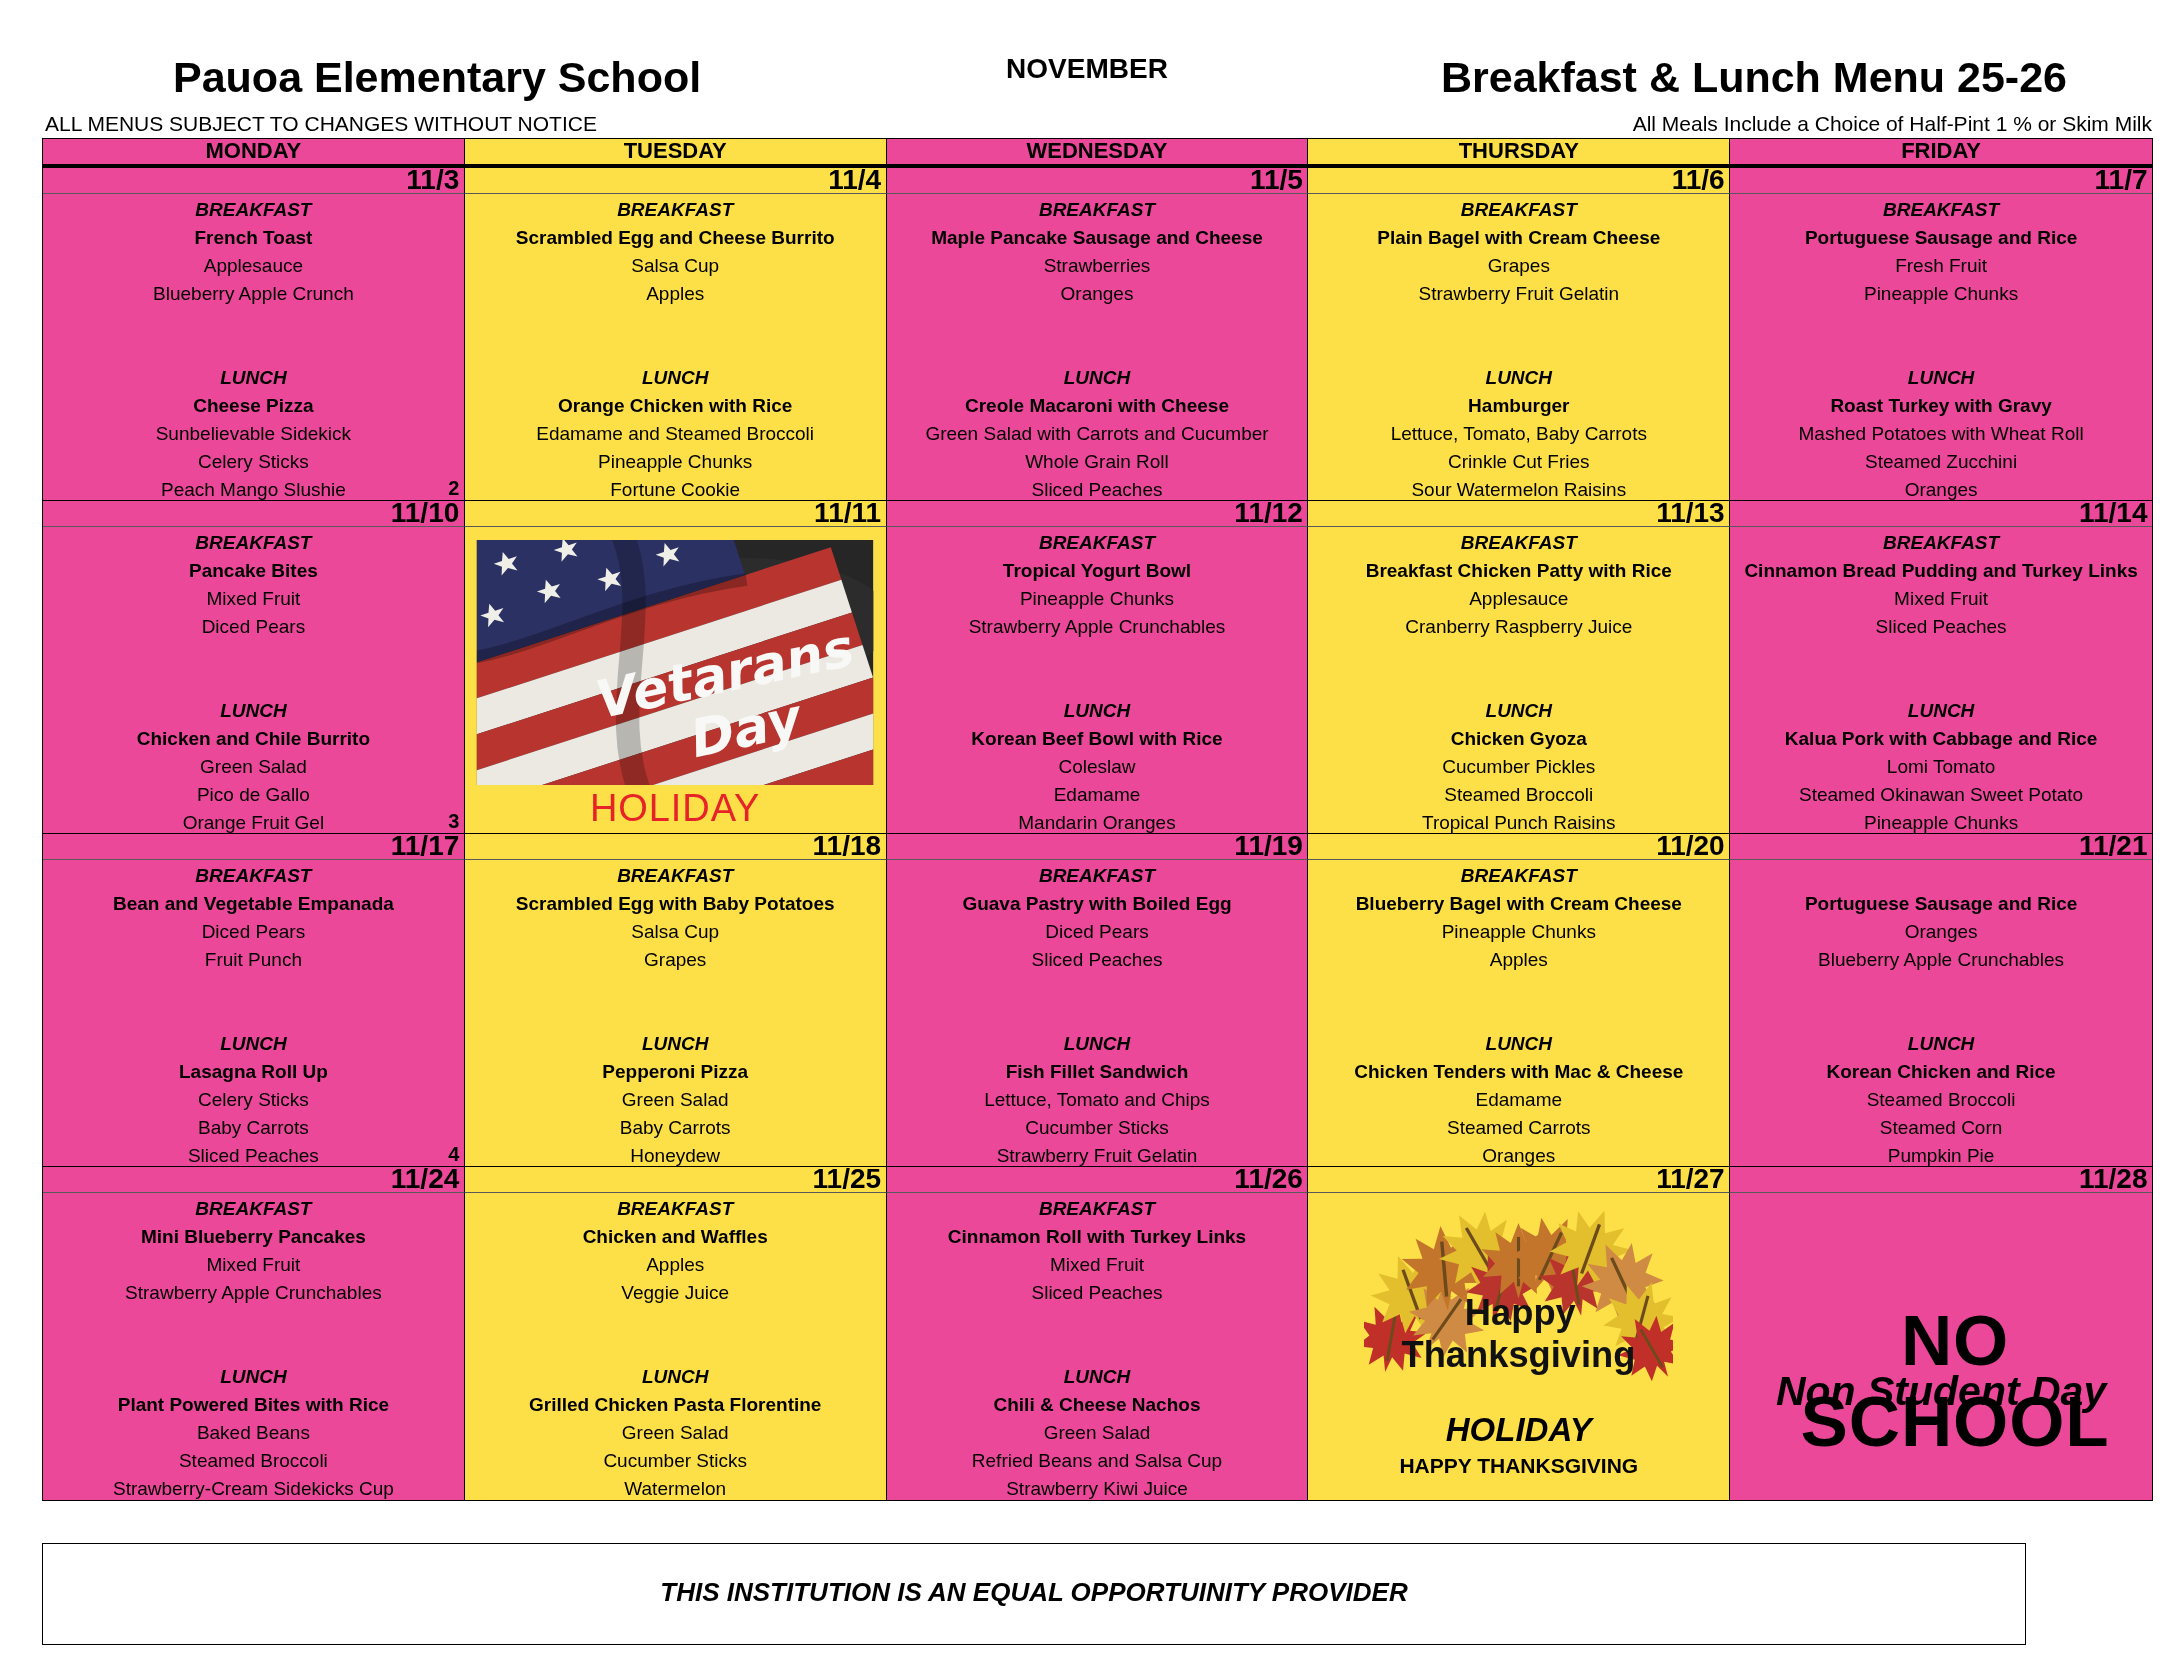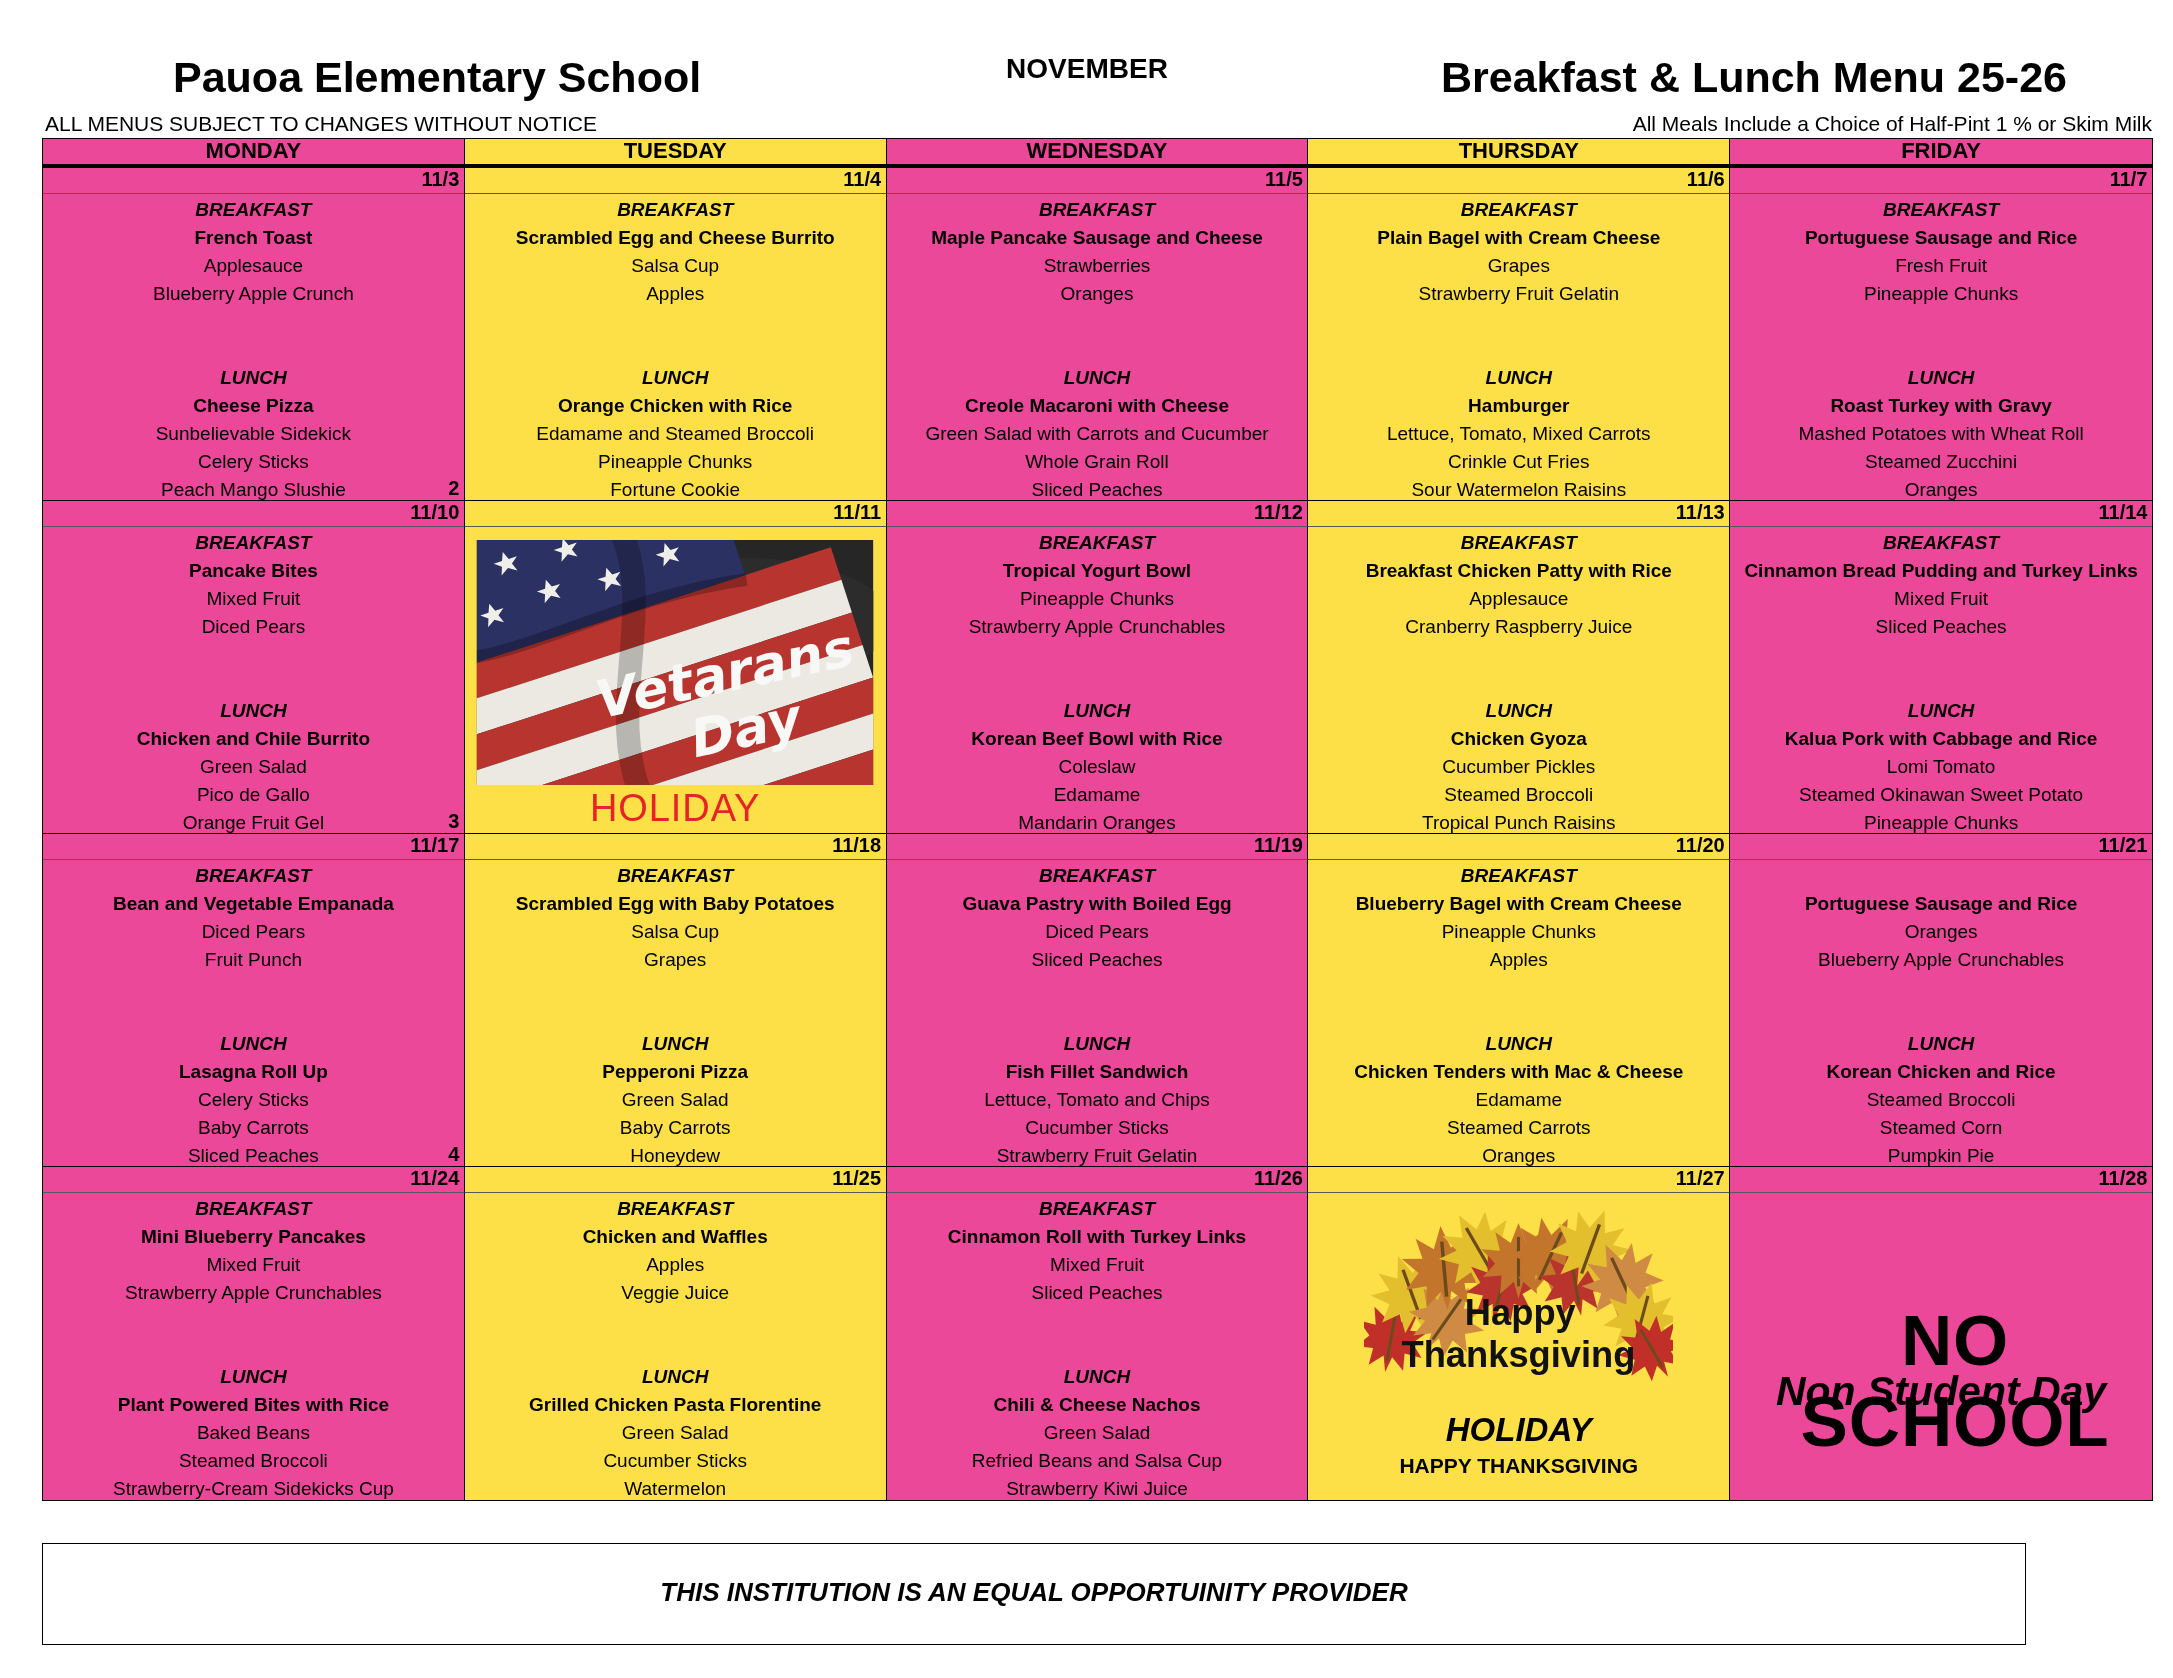--- a/index.html
+++ b/index.html
@@ -14,21 +14,21 @@
   .notice-right{position:absolute;right:22px;top:112px;font-size:21px;}
 
   
   .cal{position:absolute;left:42px;top:138px;width:2111px;box-sizing:border-box;
        border:1.8px solid #000;display:grid;grid-template-columns:repeat(5,1fr);
        grid-template-rows:29px 26px 307px 26px 307px 26px 307px 26px 307px;}
   .cell{box-sizing:border-box;position:relative;overflow:hidden;background:#ec4899;border-right:1.8px solid #000;}
   .cell:nth-child(5n){border-right:none;}
   .shaded{background:#fde047;}
   .hdr{border-bottom:4.5px solid #000;text-align:center;font-weight:bold;font-size:22px;line-height:24.5px;}
-  .date{border-bottom:1.8px solid #58595b;text-align:right;font-weight:bold;font-size:20px;line-height:23.6px;padding-right:4.5px;}
+  .date{border-bottom:1.8px solid #58595b;text-align:right;font-weight:bold;font-size:28px;line-height:23.6px;padding-right:4.5px;}
   .content{border-bottom:1.8px solid #000;padding-top:1.8px;}
   .lastrow{border-bottom:none;}
   .line{height:28px;line-height:28px;text-align:center;font-size:19px;white-space:nowrap;}
   .lbl{font-weight:bold;font-style:italic;font-size:19px;}
   .main{font-weight:bold;}
   .weeknum{position:absolute;bottom:0.9px;right:4.5px;font-weight:bold;font-size:20px;line-height:22px;}
 
   
   .vet-img{display:block;margin:11px auto 0 auto;}
   .vet-holiday{position:absolute;bottom:2.7px;left:0;width:100%;text-align:center;
@@ -109,21 +109,21 @@
       </div>
       <div class="cell content shaded">
         <div class="line lbl">BREAKFAST</div>
         <div class="line main">Plain Bagel with Cream Cheese</div>
         <div class="line">Grapes</div>
         <div class="line">Strawberry Fruit Gelatin</div>
         <div class="line"></div>
         <div class="line"></div>
         <div class="line lbl">LUNCH</div>
         <div class="line main">Hamburger</div>
-        <div class="line">Lettuce, Tomato, Mixed Carrots</div>
+        <div class="line">Lettuce, Tomato, Baby Carrots</div>
         <div class="line">Crinkle Cut Fries</div>
         <div class="line">Sour Watermelon Raisins</div>
       </div>
       <div class="cell content">
         <div class="line lbl">BREAKFAST</div>
         <div class="line main">Portuguese Sausage and Rice</div>
         <div class="line">Fresh Fruit</div>
         <div class="line">Pineapple Chunks</div>
         <div class="line"></div>
         <div class="line"></div>

